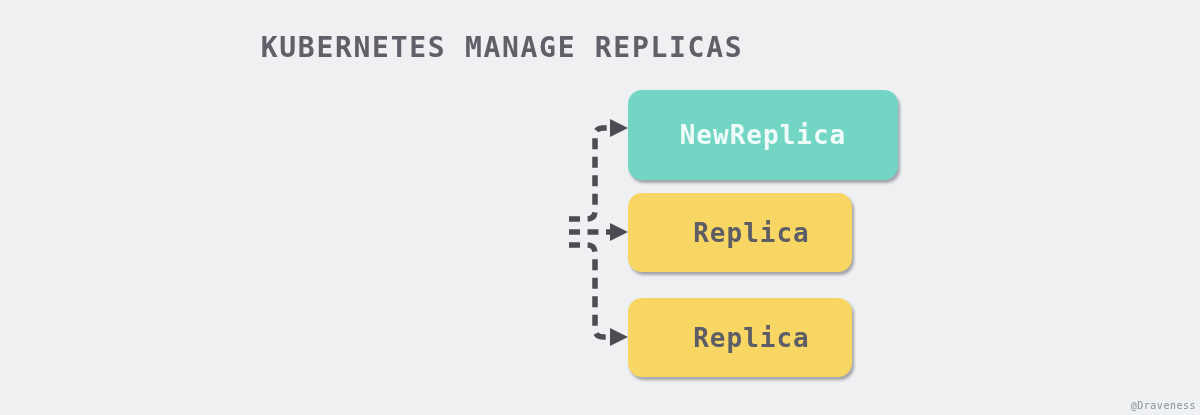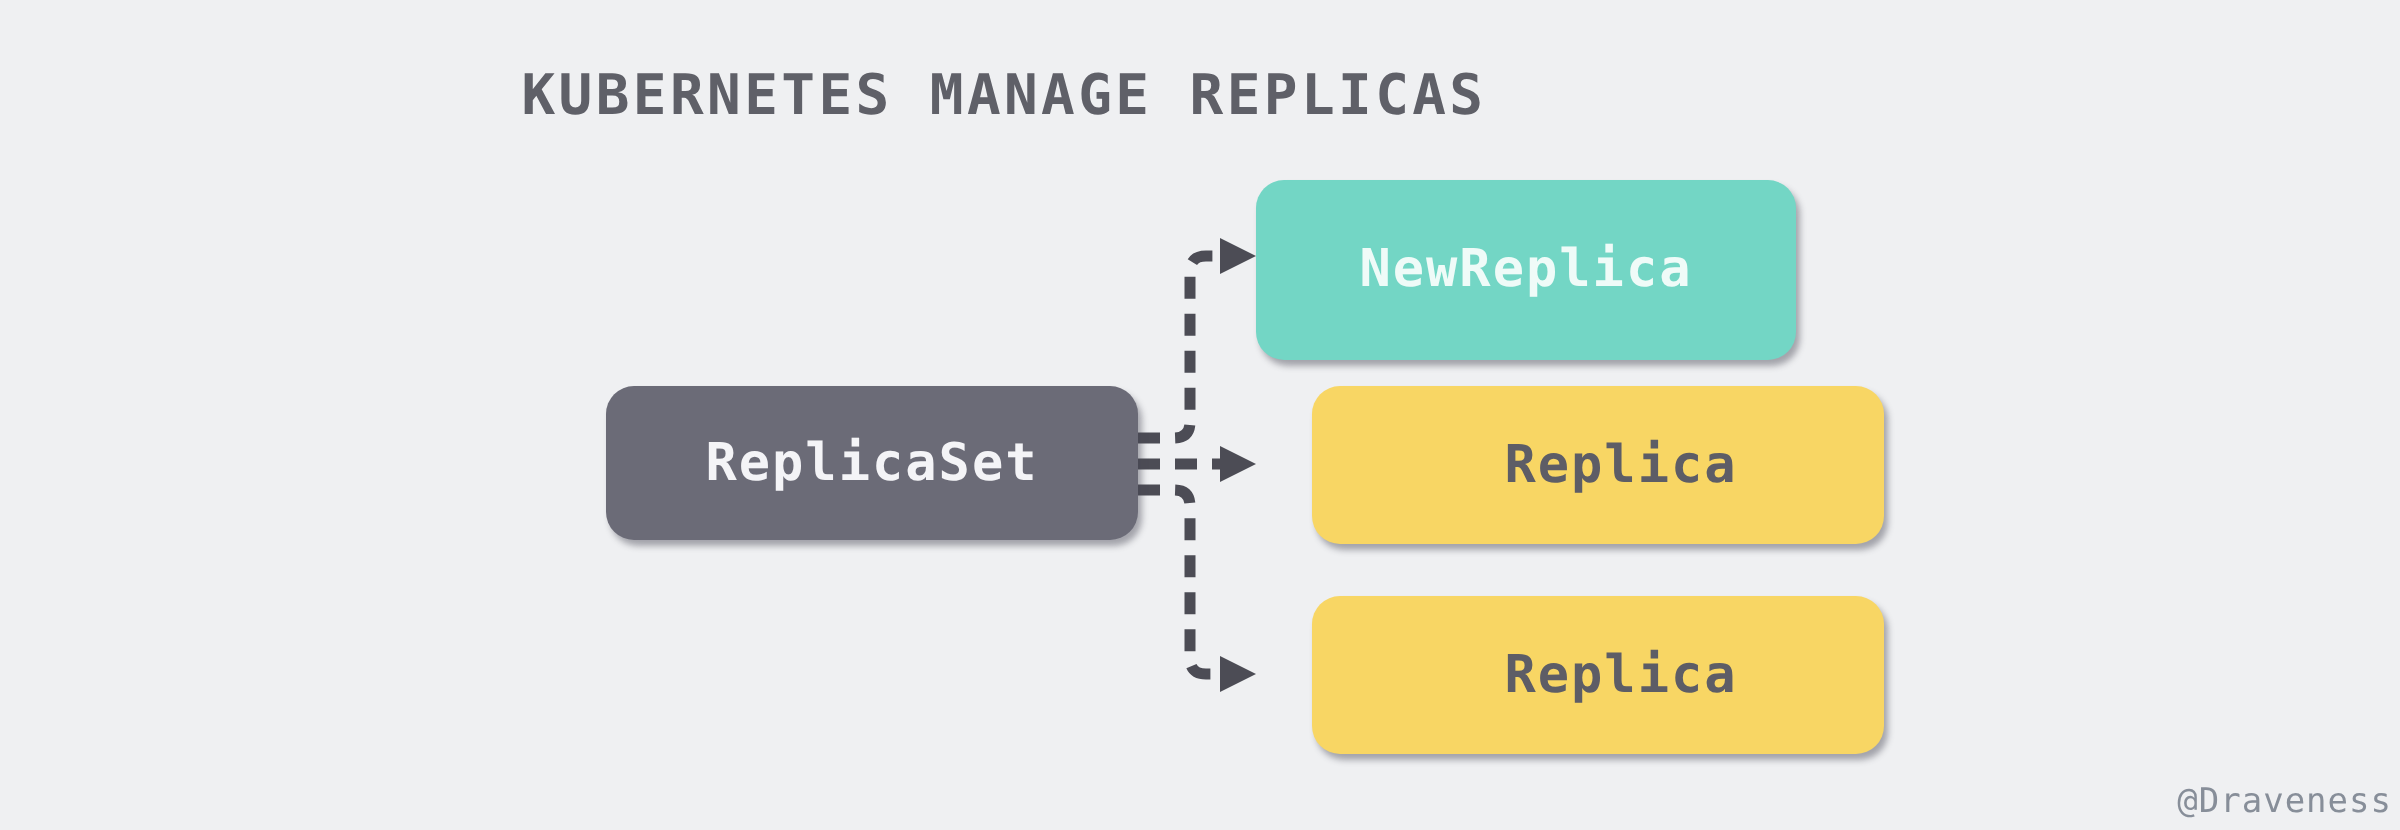--- a/index.html
+++ b/index.html
@@ -73,55 +73,52 @@
     left: 303px; top: 193px; width: 266px; height: 77px;
     background: var(--replicaset-fill, #6b6b77);
     color: var(--replicaset-text, #f4f4f7);
   }
   .node-new {
     left: 628px; top: 90px; width: 270px; height: 90px;
     background: var(--new-replica-fill, #73d6c5);
     color: var(--new-replica-text, #effbf8);
   }
   .node-replica {
-    left: 656px; width: 286px; height: 79px;
+    left: 628px; width: 224px; height: 79px;
     background: var(--replica-fill, #f8d664);
     color: var(--replica-text, #5d5d66);
     padding-left: 23px;
   }
   .node-replica.r1 { top: 193px; }
   .node-replica.r2 { top: 298px; }
   .watermark {
     position: absolute;
     right: 4px;
     bottom: 4px;
-    font-size: 17px;
+    font-size: 10px;
     letter-spacing: 0.5px;
     color: var(--watermark-text, #878e99);
   }
 </style>
 </head>
 <body>
 
 <div class="canvas">
 
   <h1 class="title">KUBERNETES MANAGE REPLICAS</h1>
 
   <svg class="arrows" viewBox="0 0 1200 415" width="1200" height="415" xmlns="http://www.w3.org/2000/svg">
     <path class="arrow-line" d="M569 219 H587 Q595 219 595 211 V136 Q595 128 603 128 H611"></path>
     <polygon class="arrow-head" points="610,119 628,128 610,137"></polygon>
     <path class="arrow-line" d="M569 232 H611"></path>
     <polygon class="arrow-head" points="610,223 628,232 610,241"></polygon>
     <path class="arrow-line" d="M569 245 H587 Q595 245 595 253 V329 Q595 337 603 337 H611"></path>
     <polygon class="arrow-head" points="610,328 628,337 610,346"></polygon>
   </svg>
 
-  <div class="node node-source">
-    <span>ReplicaSet</span>
-  </div>
 
   <div class="node node-new">
     <span>NewReplica</span>
   </div>
 
   <div class="node node-replica r1">
     <span>Replica</span>
   </div>
 
   <div class="node node-replica r2">

